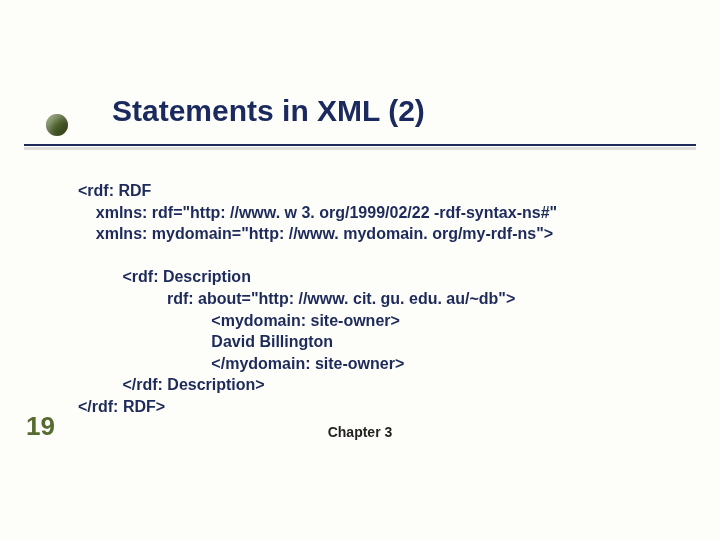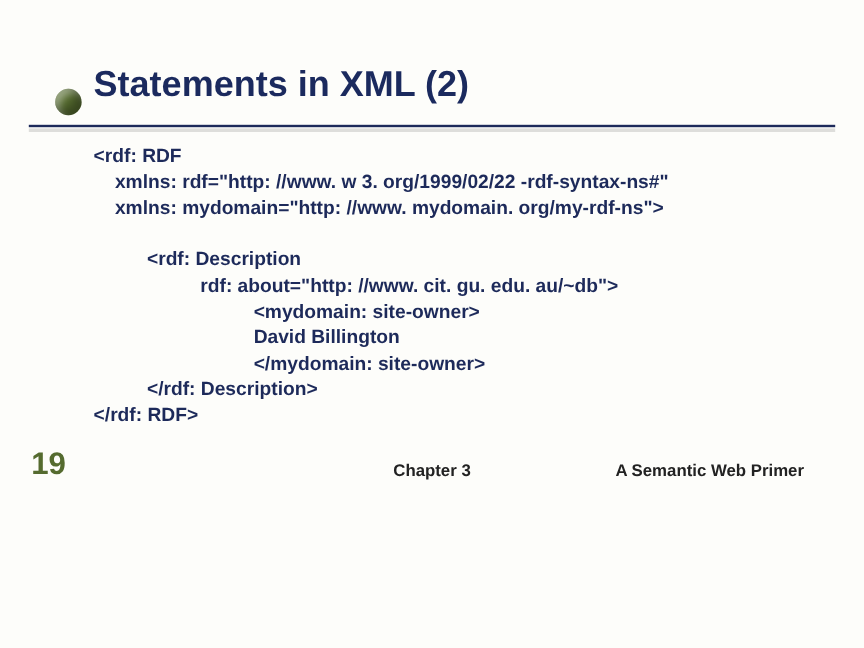--- a/index.html
+++ b/index.html
@@ -7,21 +7,22 @@
   body {
     background: #fdfdfa;
     font-family: Arial, Helvetica, sans-serif;
     color: #1d2a5a;
     position: relative;
   }
   .slide {
     position: relative;
     width: 720px;
     height: 438px;
-    padding: 48px 60px 0 64px;
+    padding: 48px 60px 0 98px;
+    margin-top: 40px;
   }
   .bullet {
     position: absolute;
     left: 46px;
     top: 74px;
     width: 22px;
     height: 22px;
     border-radius: 50%;
     background: #556b2f;
     box-shadow: inset -5px -5px 8px rgba(0,0,0,0.35), inset 4px 4px 6px rgba(255,255,255,0.4);
@@ -47,21 +48,21 @@
     left: 24px;
     right: 24px;
     top: 107px;
     height: 3px;
     background: rgba(0,0,0,0.12);
   }
   .content {
     position: absolute;
     left: 78px;
     right: 40px;
-    top: 120px;
+    top: 140px;
     font-size: 16px;
     font-weight: bold;
     color: #1d2a5a;
     line-height: 1.35;
     white-space: pre;
   }
   .slide-number {
     position: absolute;
     left: 26px;
     bottom: 36px;
@@ -96,14 +97,13 @@
           &lt;rdf: Description
                     rdf: about="http: //www. cit. gu. edu. au/~db"&gt;
                               &lt;mydomain: site-owner&gt;
                               David Billington
                               &lt;/mydomain: site-owner&gt;
           &lt;/rdf: Description&gt;
 &lt;/rdf: RDF&gt;</div>
 
   <div class="slide-number">19</div>
   <div class="footer-center">Chapter 3</div>
-  <div class="footer-right">A Semantic Web Primer</div>
 </div>
 
 </body></html>

